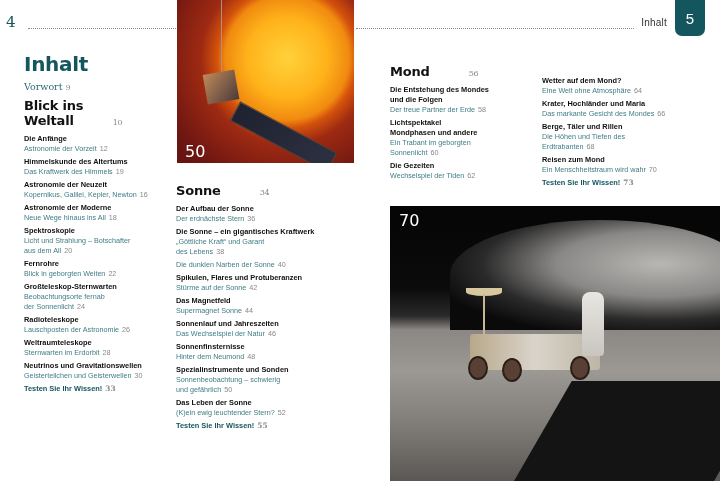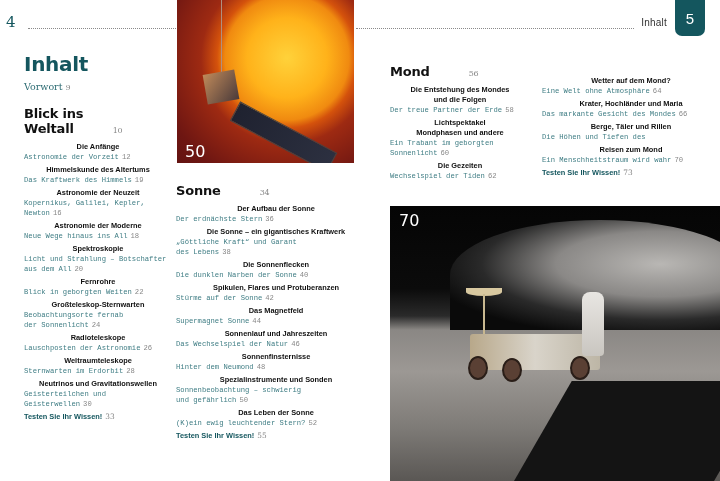--- a/index.html
+++ b/index.html
@@ -18,28 +18,28 @@
   .col.c2 { left: 176px; top: 183px; width: 200px; }
   .col.c3 { left: 390px; top: 64px; width: 140px; }
   .col.c4 { left: 542px; top: 76px; width: 178px; }
 
   .toc-title { font-family: "DejaVu Sans", sans-serif; font-weight: bold; font-size: 20px; color: #14565e; letter-spacing: -0.3px; }
   .vorwort { font-family: "DejaVu Serif", serif; font-size: 9.5px; color: #2d6c73; margin-top: 5px; }
   .vorwort .pn { font-size: 8px; color: #888; margin-left: 3px; }
 
   .chapter { font-family: "DejaVu Sans", sans-serif; font-weight: bold; font-size: 13px; color: #111; letter-spacing: -0.2px; margin-bottom: 6px; }
   .chapter .pn { font-size: 8px; font-weight: normal; color: #888; margin-left: 3px; font-family: "DejaVu Serif", serif; padding-left: 36px; }
-  .c1 .chapter { margin-top: 14px; }
+  .c1 .chapter { margin-top: 6px; }
 
   .entry { margin-bottom: 3px; }
-  .entry .head { font-size: 7.4px; font-weight: bold; color: #111; line-height: 10px; text-align: center; }
-  .entry .sub { font-family: Liberation Mono, monospace; font-size: 7.2px; color: #3f7d84; line-height: 10px; }
+  .entry .head { font-size: 7.4px; font-weight: bold; color: #111; line-height: 10px; }
+  .entry .sub { font-family: Liberation Sans, sans-serif; font-size: 7.2px; color: #3f7d84; line-height: 10px; }
   .entry .sub .pn { color: #888; margin-left: 3px; }
   .test { font-size: 7.4px; font-weight: bold; color: #14565e; margin-top: 2px; }
-  .test .pn { font-family: "DejaVu Serif", serif; font-weight: normal; color: #888; margin-left: 3px; }
+  .test .pn { font-family: "DejaVu Serif", serif; font-weight: bold; color: #888; margin-left: 3px; }
 
   .img-sun { position: absolute; left: 177px; top: 0; width: 177px; height: 163px; overflow: hidden;
     background: radial-gradient(circle at 110px 58px, #ffd23a 0, #ffb21a 40px, #f08a10 62px, #d4520c 70px, #9e2a12 86px, #6e1612 130px, #4a0e10 200px); }
   .img-sun .panel { position: absolute; left: 58px; top: 100px; width: 110px; height: 22px; background: linear-gradient(90deg,#1f2230,#2c3040); transform: rotate(28deg); transform-origin: left center; border: 1px solid #444; }
   .img-sun .body { position: absolute; left: 28px; top: 72px; width: 32px; height: 30px; background: linear-gradient(135deg,#c08a5a,#4a3a3a); transform: rotate(-10deg); }
   .img-sun .boom { position: absolute; left: 44px; top: 0; width: 1px; height: 72px; background: #b09080; }
   .img-num { position: absolute; color: #fff; font-size: 16px; font-family: "DejaVu Sans", sans-serif; }
   .img-sun .img-num { left: 8px; top: 142px; }
 
   .img-moon { position: absolute; left: 390px; top: 206px; width: 330px; height: 275px; overflow: hidden;
@@ -134,21 +134,20 @@
       <div class="entry">
         <div class="head">Der Aufbau der Sonne</div>
         <div class="sub"><span>Der erdnächste Stern</span><span class="pn">36</span></div>
       </div>
       <div class="entry">
         <div class="head">Die Sonne – ein gigantisches Kraftwerk</div>
         <div class="sub"><span>„Göttliche Kraft“ und Garant</span></div>
         <div class="sub"><span>des Lebens</span><span class="pn">38</span></div>
       </div>
       <div class="entry">
-        <div class="head">Die Sonnenflecken</div>
         <div class="sub"><span>Die dunklen Narben der Sonne</span><span class="pn">40</span></div>
       </div>
       <div class="entry">
         <div class="head">Spikulen, Flares und Protuberanzen</div>
         <div class="sub"><span>Stürme auf der Sonne</span><span class="pn">42</span></div>
       </div>
       <div class="entry">
         <div class="head">Das Magnetfeld</div>
         <div class="sub"><span>Supermagnet Sonne</span><span class="pn">44</span></div>
       </div>
@@ -204,20 +203,21 @@
         <div class="head">Wetter auf dem Mond?</div>
         <div class="sub"><span>Eine Welt ohne Atmosphäre</span><span class="pn">64</span></div>
       </div>
       <div class="entry">
         <div class="head">Krater, Hochländer und Maria</div>
         <div class="sub"><span>Das markante Gesicht des Mondes</span><span class="pn">66</span></div>
       </div>
       <div class="entry">
         <div class="head">Berge, Täler und Rillen</div>
         <div class="sub"><span>Die Höhen und Tiefen des</span></div>
+        <div class="sub"><span>Erdtrabanten</span><span class="pn">68</span></div>
       </div>
       <div class="entry">
         <div class="head">Reisen zum Mond</div>
         <div class="sub"><span>Ein Menschheitstraum wird wahr</span><span class="pn">70</span></div>
       </div>
     </div>
   <div class="test">
     <span>Testen Sie Ihr Wissen!</span><span class="pn">73</span>
   </div>
 </div>

